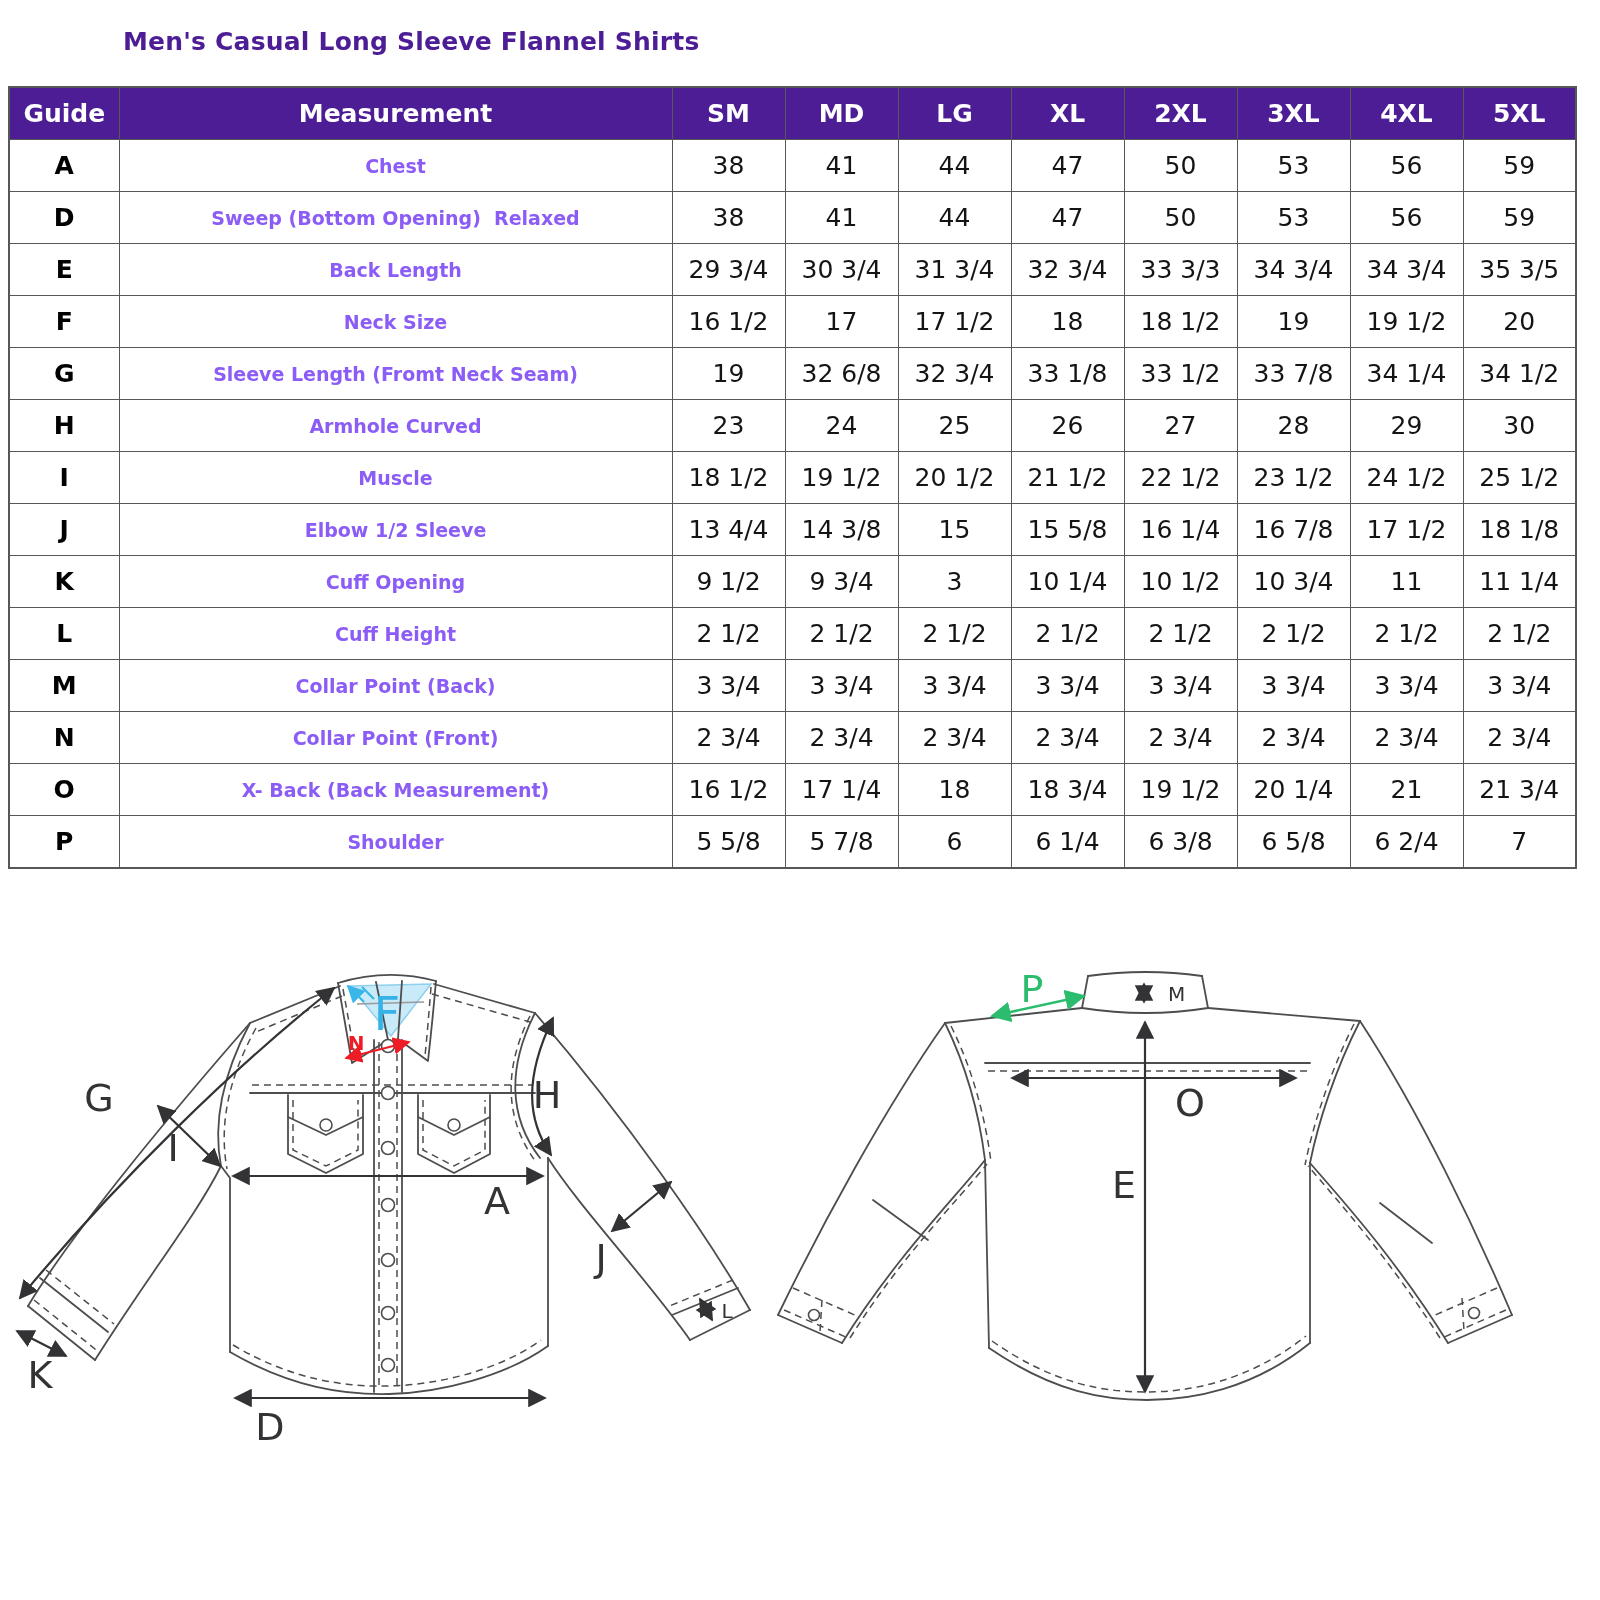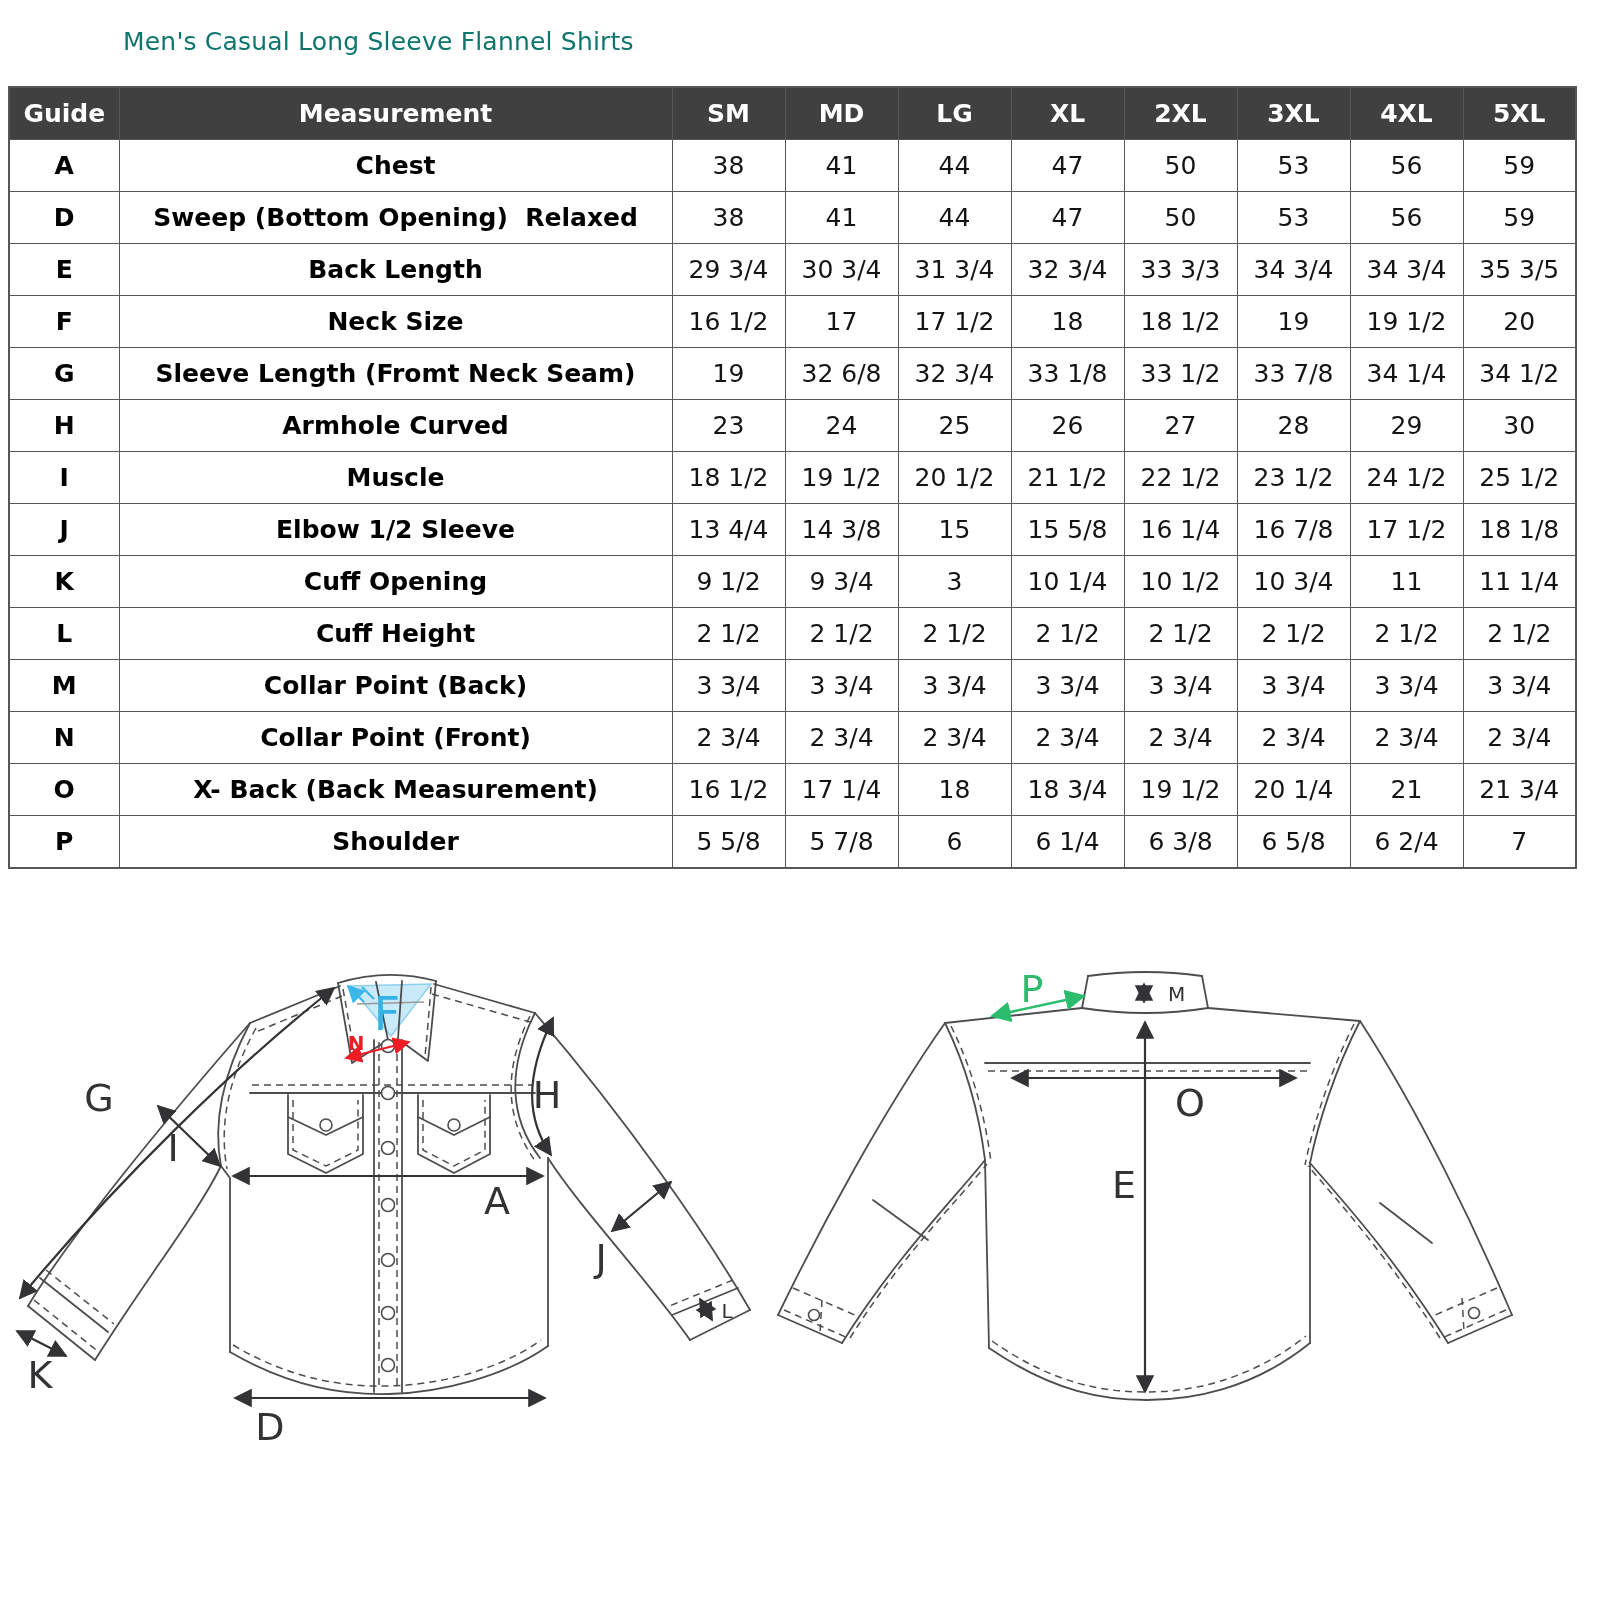--- a/index.html
+++ b/index.html
@@ -1,36 +1,36 @@
 <!DOCTYPE html>
 <html><head>
 <meta charset="utf-8">
 <style>
   html,body{margin:0;padding:0;}
   body{
     width:1600px;height:1600px;background:#ffffff;position:relative;
     font-family:"DejaVu Sans","Liberation Sans",sans-serif;color:#111;
   }
   .title{
-    position:absolute;left:123px;top:27px;font-size:25px;font-weight:normal;color:#0f766e;
+    position:absolute;left:123px;top:27px;font-size:25px;font-weight:bold;color:#4c1d95;
     letter-spacing:0.2px;
   }
   table.size{
     position:absolute;left:8px;top:86px;width:1568px;
     border-collapse:collapse;table-layout:fixed;border:2px solid #57575a;
   }
   table.size th,table.size td{
     border:1.6px solid #57575a;height:51px;text-align:center;vertical-align:middle;
     padding:0 2px;overflow:hidden;
   }
   table.size thead th{
-    background:#404040;color:#ffffff;font-size:25px;font-weight:bold;
+    background:#4c1d95;color:#ffffff;font-size:25px;font-weight:bold;
   }
   table.size tbody th.guide{font-size:25px;font-weight:bold;color:#000;background:#fff;}
-  table.size td.meas{font-size:25px;font-weight:bold;color:#000000;white-space:pre-wrap;}
+  table.size td.meas{font-size:19px;font-weight:bold;color:#8b5cf6;white-space:pre-wrap;}
   table.size td.val{font-size:25px;font-weight:normal;color:#141414;}
   .diag{position:absolute;top:928px;}
   #front-svg{left:0px;width:770px;height:522px;}
   #back-svg{left:770px;width:830px;height:522px;}
   .s{fill:none;stroke:#4d4d4f;stroke-width:1.8;stroke-linecap:round;stroke-linejoin:round;}
   .d{fill:none;stroke:#4d4d4f;stroke-width:1.5;stroke-dasharray:7 5;stroke-linecap:butt;}
   .a{fill:none;stroke:#333336;stroke-width:2.2;}
   .ar{fill:none;stroke:#ee1c25;stroke-width:2.2;}
   .ag{fill:none;stroke:#2bbd6d;stroke-width:2.6;}
   .ac{fill:none;stroke:#3ab6e8;stroke-width:2.2;}

